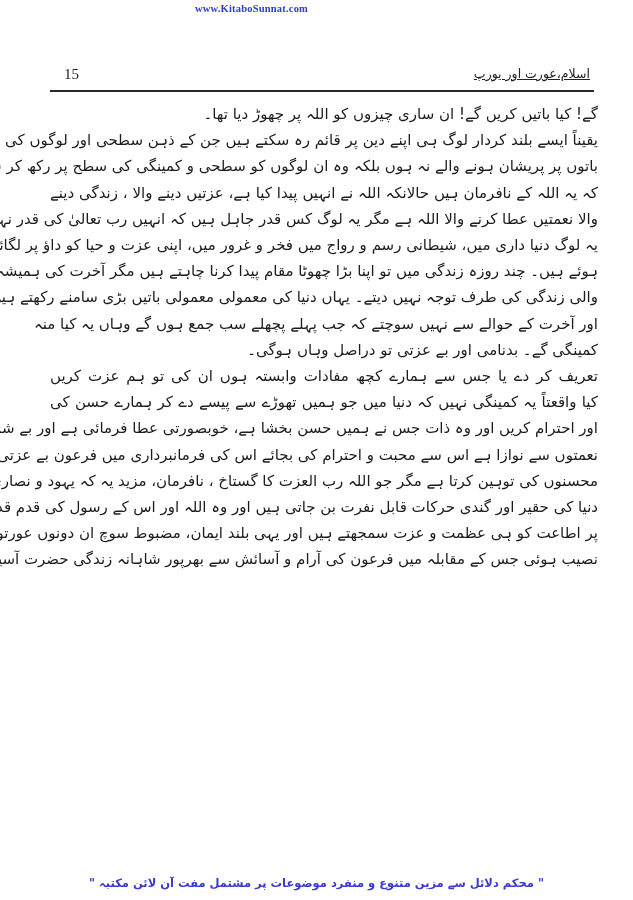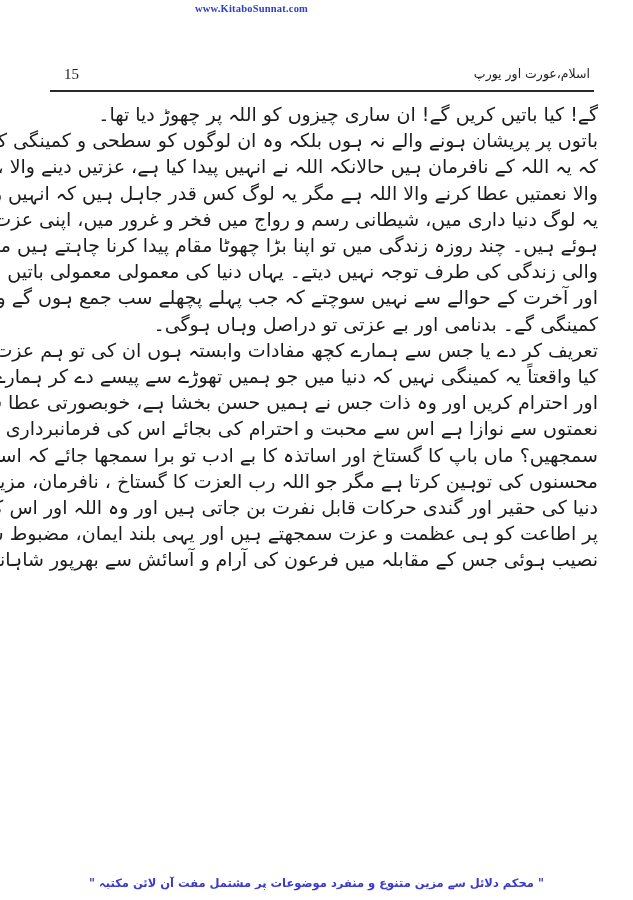--- a/index.html
+++ b/index.html
@@ -42,38 +42,39 @@
     font-size: 15px;
     color: #222;
   }
   .book-title {
     position: absolute;
     right: 4px;
     top: 0;
     direction: rtl;
     font-size: 12.5px;
     color: #222;
+    text-decoration: underline;
   }
   .header-rule {
     position: absolute;
     top: 90px;
     left: 50px;
     width: 544px;
     height: 0;
     border-top: 2px solid #2a2a2a;
   }
   .body-text {
     position: absolute;
     top: 101px;
     left: 50px;
     width: 548px;
     direction: rtl;
     text-align: justify;
     text-align-last: right;
-    font-size: 19px;
+    font-size: 15px;
     line-height: 26.2px;
     color: #1c1c1c;
   }
   .body-text .line {
     display: block;
     white-space: nowrap;
     text-align: justify;
     text-align-last: justify;
   }
   .body-text .line.last {
@@ -98,32 +99,32 @@
 <div class="site-url">www.KitaboSunnat.com</div>
 
 <div class="running-header">
   <span class="page-number">15</span>
   <span class="book-title">اسلام،عورت اور یورپ</span>
 </div>
 <div class="header-rule"></div>
 
 <div class="body-text">
   <span class="line last">گے! کیا باتیں کریں گے! ان ساری چیزوں کو اللہ پر چھوڑ دیا تھا۔</span>
+  <span class="line">یقیناً ایسے بلند کردار لوگ ہی اپنے دین پر قائم رہ سکتے ہیں جن کے ذہن سطحی اور لوگوں کی</span>
   <span class="line">باتوں پر پریشان ہونے والے نہ ہوں بلکہ وہ ان لوگوں کو سطحی و کمینگی کی سطح پر رکھ کر سوچتے ہوں</span>
   <span class="line">کہ یہ اللہ کے نافرمان ہیں حالانکہ اللہ نے انہیں پیدا کیا ہے، عزتیں دینے والا ، زندگی دینے</span>
   <span class="line">والا نعمتیں عطا کرنے والا اللہ ہے مگر یہ لوگ کس قدر جاہل ہیں کہ انہیں رب تعالیٰ کی قدر نہیں</span>
   <span class="line">یہ لوگ دنیا داری میں، شیطانی رسم و رواج میں فخر و غرور میں، اپنی عزت و حیا کو داؤ پر لگائے</span>
   <span class="line">ہوئے ہیں۔ چند روزہ زندگی میں تو اپنا بڑا چھوٹا مقام پیدا کرنا چاہتے ہیں مگر آخرت کی ہمیشہ</span>
   <span class="line">والی زندگی کی طرف توجہ نہیں دیتے۔ یہاں دنیا کی معمولی معمولی باتیں بڑی سامنے رکھتے ہیں</span>
   <span class="line">اور آخرت کے حوالے سے نہیں سوچتے کہ جب پہلے پچھلے سب جمع ہوں گے وہاں یہ کیا منہ</span>
   <span class="line last">کمینگی گے۔ بدنامی اور بے عزتی تو دراصل وہاں ہوگی۔</span>
   <span class="line">تعریف کر دے یا جس سے ہمارے کچھ مفادات وابستہ ہوں ان کی تو ہم عزت کریں</span>
   <span class="line">کیا واقعتاً یہ کمینگی نہیں کہ دنیا میں جو ہمیں تھوڑے سے پیسے دے کر ہمارے حسن کی</span>
   <span class="line">اور احترام کریں اور وہ ذات جس نے ہمیں حسن بخشا ہے، خوبصورتی عطا فرمائی ہے اور بے شمار</span>
   <span class="line">نعمتوں سے نوازا ہے اس سے محبت و احترام کی بجائے اس کی فرمانبرداری میں فرعون بے عزتی</span>
-  <span class="line">سمجھیں؟ ماں باپ کا گستاخ اور اساتذہ کا بے ادب تو برا سمجھا جائے کہ اسے حیا نہیں، اپنے</span>
   <span class="line">محسنوں کی توہین کرتا ہے مگر جو اللہ رب العزت کا گستاخ ، نافرمان، مزید یہ کہ یہود و نصاریٰ</span>
   <span class="line">دنیا کی حقیر اور گندی حرکات قابل نفرت بن جاتی ہیں اور وہ اللہ اور اس کے رسول کی قدم قدم</span>
   <span class="line">پر اطاعت کو ہی عظمت و عزت سمجھتے ہیں اور یہی بلند ایمان، مضبوط سوچ ان دونوں عورتوں کو</span>
   <span class="line">نصیب ہوئی جس کے مقابلہ میں فرعون کی آرام و آسائش سے بھرپور شاہانہ زندگی حضرت آسیہ</span>
 </div>
 
 <div class="footer-note">" محکم دلائل سے مزین متنوع و منفرد موضوعات پر مشتمل مفت آن لائن مکتبہ "</div>
 
 </body></html>

